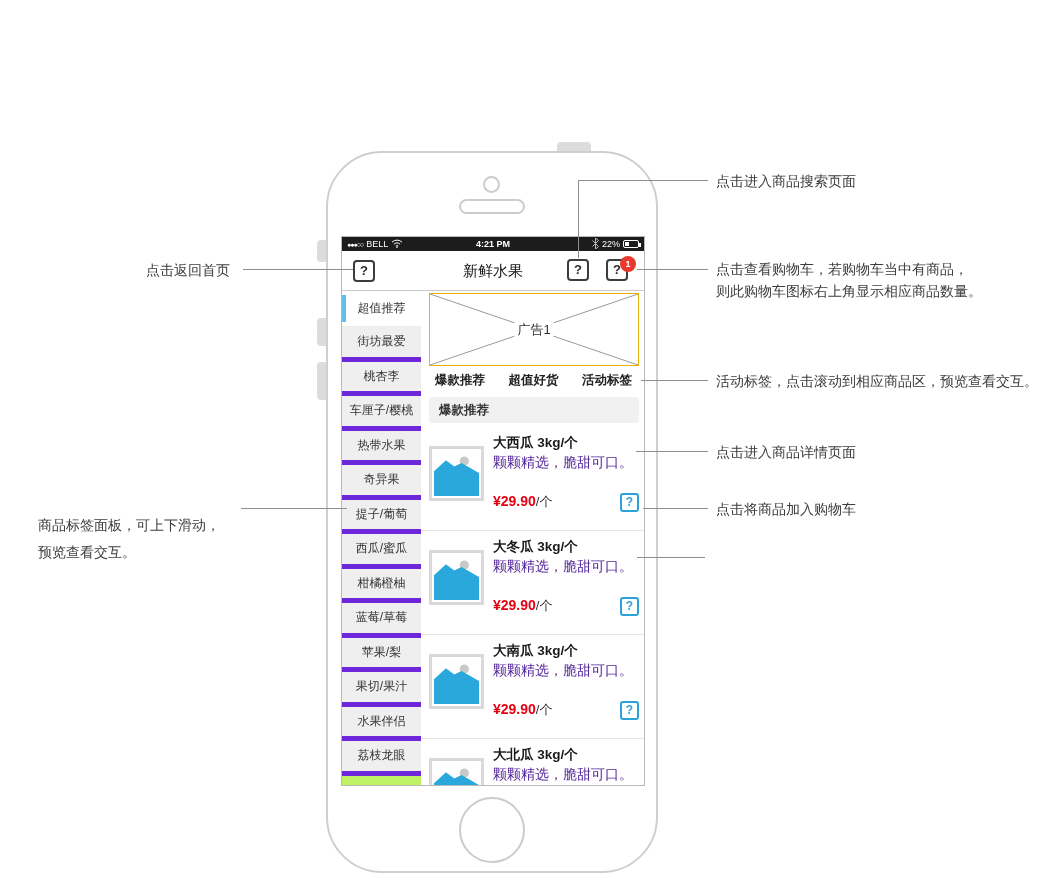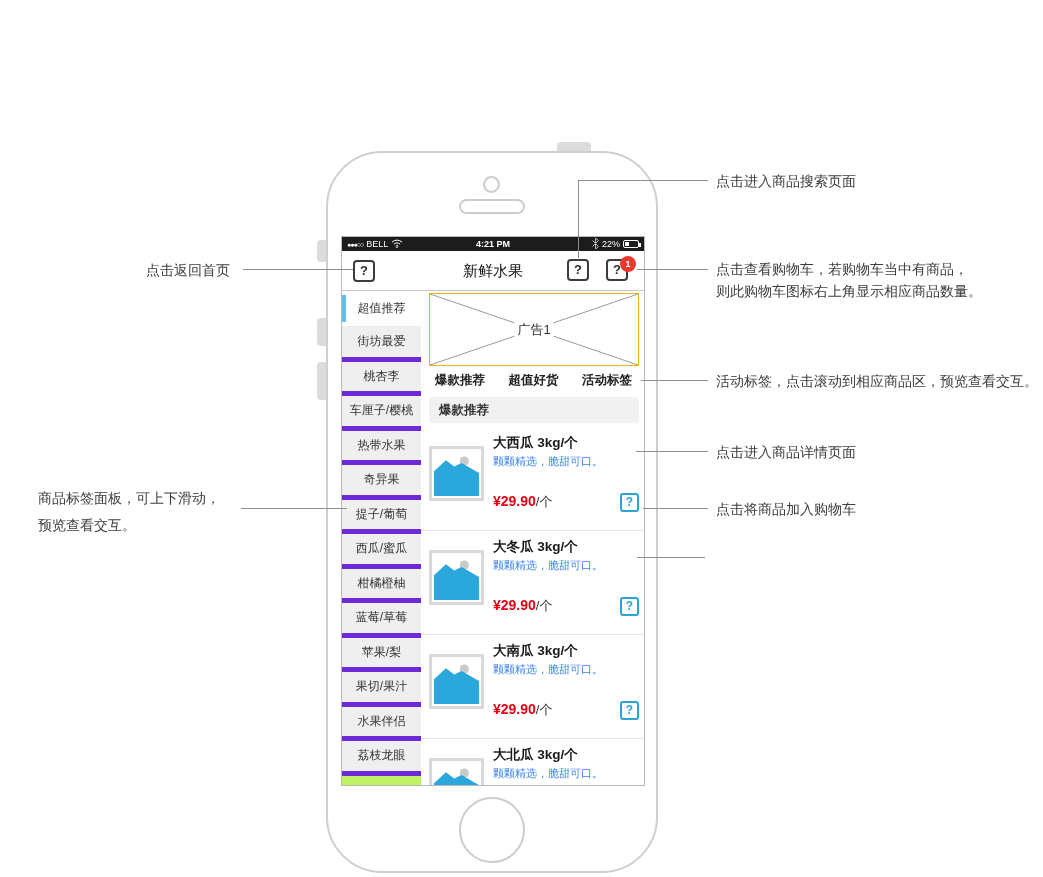--- a/index.html
+++ b/index.html
@@ -66,21 +66,21 @@
     padding:0 12px 0 14px; flex:0 0 auto; }
   .tab { font-size:12.5px; font-weight:600; color:#222; }
   .section-pill { margin:2px 5px 0 8px; height:26px; background:#f1f1f1; border-radius:4px;
     line-height:26px; padding-left:10px; font-size:12.5px; font-weight:600; color:#333; flex:0 0 auto; }
   .product-list { flex:1; margin-top:4px; overflow:hidden; }
   .product { position:relative; height:104px; border-bottom:1px solid #e4e4e4; }
   .p-img { position:absolute; left:8px; top:19px; width:55px; height:55px;
     border:3px solid #d9d9d9; background:#fff; padding:2px; }
   .p-img svg { display:block; width:100%; height:100%; }
   .p-title { position:absolute; left:72px; top:7px; font-size:13.5px; font-weight:600; color:#1a1a1a; }
-  .p-desc { position:absolute; left:72px; top:27px; font-size:11px; color:#3b82f6; }
+  .p-desc { position:absolute; left:72px; top:27px; font-size:14px; color:#4c1d95; }
   .p-price-row { position:absolute; left:72px; top:66px; font-size:14px; }
   .p-price { color:#e60012; font-weight:bold; }
   .p-unit { color:#333; font-size:13px; }
   .p-cart { position:absolute; right:5px; top:66px; width:19px; height:19px;
     border:2px solid #2ba3d9; border-radius:3px; color:#2ba3d9; font-weight:bold;
     font-size:12px; text-align:center; line-height:15px; background:#fff; }
 
   
   .ann { position:absolute; font-size:14px; color:#3b3b3b; z-index:10; white-space:nowrap; line-height:22px; }
   .cline { position:absolute; background:#8e8e8e; z-index:9; }
@@ -229,21 +229,21 @@
           </div>
 
         </div>
       </div>
     </div>
   </div>
 
   <div class="ann" style="left:146px; top:259px;">点击返回首页</div>
   <div class="cline" style="left:243px; top:269px; width:110px; height:1px;"></div>
 
-  <div class="ann" style="left:38px; top:485px; line-height:27px;">
+  <div class="ann" style="left:38px; top:512px; line-height:27px;">
     <div>商品标签面板，可上下滑动，</div>
     <div>预览查看交互。</div>
   </div>
   <div class="cline" style="left:241px; top:508px; width:106px; height:1px;"></div>
 
   <div class="ann" style="left:716px; top:170px;">点击进入商品搜索页面</div>
   <div class="cline" style="left:578px; top:180px; width:130px; height:1px;"></div>
   <div class="cline" style="left:578px; top:180px; width:1px; height:78px;"></div>
 
   <div class="ann" style="left:716px; top:258px;">

